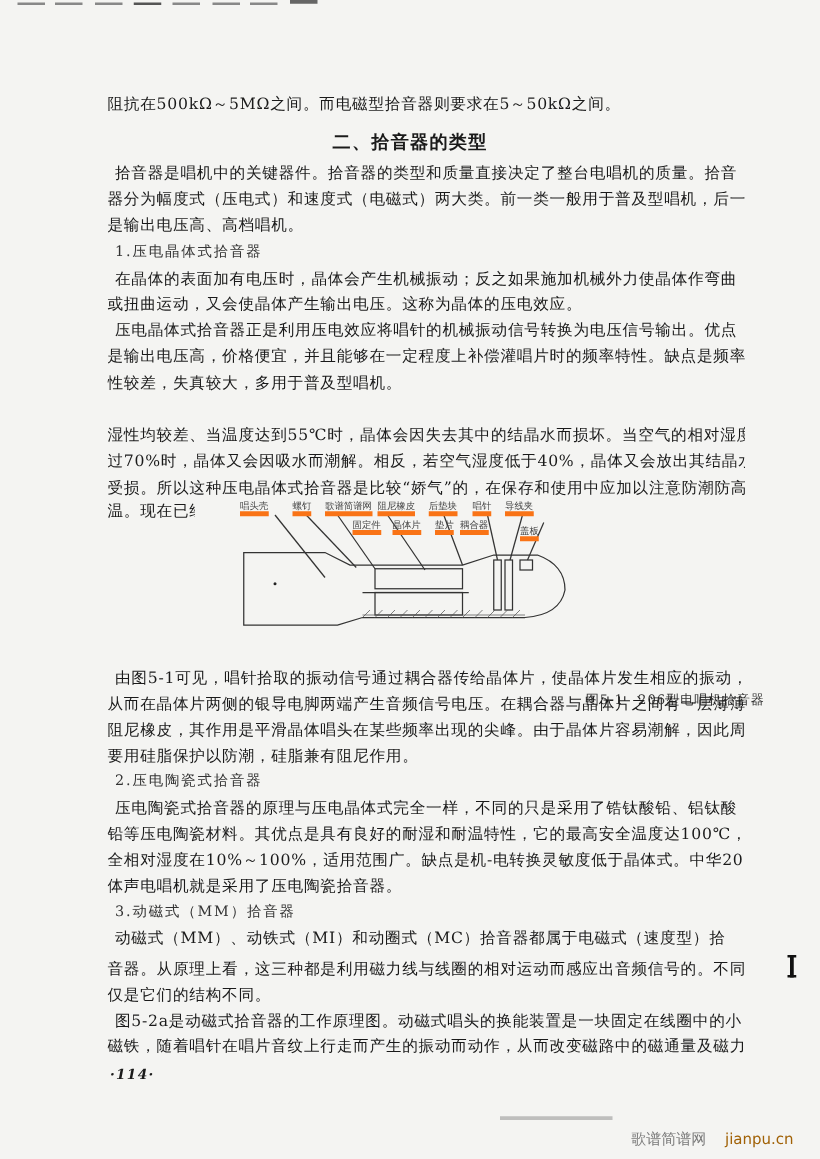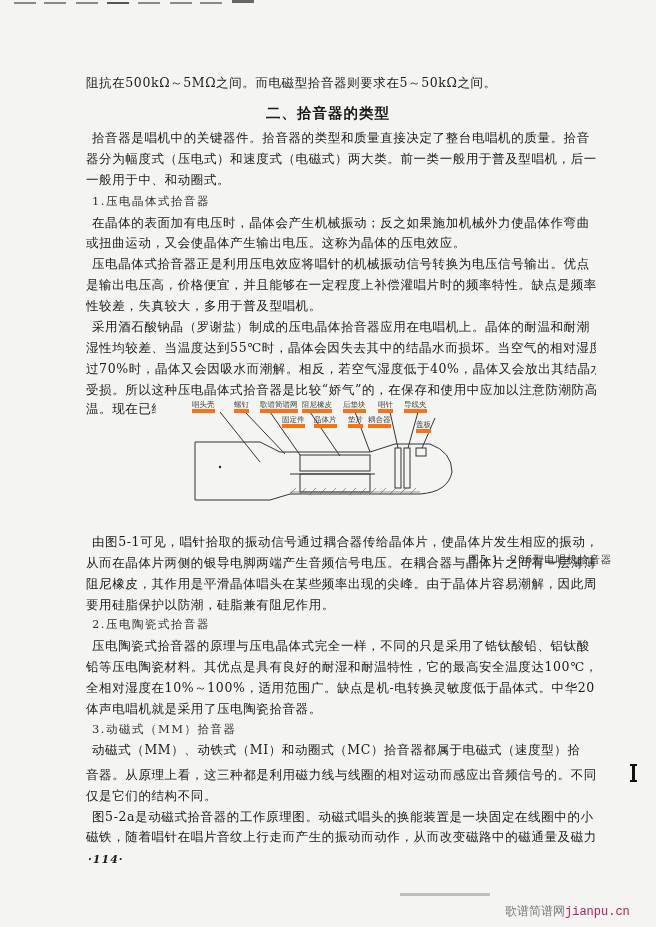--- a/index.html
+++ b/index.html
@@ -36,21 +36,21 @@
     border-bottom:4px solid #f97316; line-height:9px;
   }
   .pagenum { position:absolute; left:88px; top:829px; font-size:11px; font-style:italic; font-weight:bold; letter-spacing:1px; }
   .mark { position:absolute; left:632px; top:764px; width:3px; height:18px; background:#111; }
   .mark:before, .mark:after { content:""; position:absolute; left:-2px; width:7px; height:2px; background:#111; }
   .mark:before { top:0; } .mark:after { bottom:0; }
   .watermark {
     position:absolute; left:505px; top:903px; font-size:12px; color:#7a7a7a;
     font-family:"DejaVu Sans","Liberation Sans",sans-serif;
   }
-  .watermark .wm-url { color:#be185d; margin-left:0;font-family:Liberation Mono, monospace; }
+  .watermark .wm-url { color:#a16207; margin-left:15px; }
   .redacted-bar { position:absolute; left:400px; top:893px; width:90px; height:3px; background:#999; opacity:0.6; }
 </style>
 </head>
 <body>
 
 <div class="page">
 
   <div class="topbars">
     <span style="left:4px"></span>
       <span style="left:34px"></span>
@@ -61,29 +61,28 @@
     <span style="left:190px"></span>
       <span style="left:222px;background:#666;height:3px;top:0"></span>
   </div>
 
   <div class="line cont" style="top:74px">阻抗在500kΩ～5MΩ之间。而电磁型拾音器则要求在5～50kΩ之间。</div>
 
   <div class="heading" style="top:104px">二、拾音器的类型</div>
 
   <div class="line indent" style="top:129px">拾音器是唱机中的关键器件。拾音器的类型和质量直接决定了整台电唱机的质量。拾音</div>
   <div class="line cont" style="top:150px">器分为幅度式（压电式）和速度式（电磁式）两大类。前一类一般用于普及型唱机，后一类</div>
-  <div class="line cont" style="top:171px">一般用于中、和动圈式。</div>
+  <div class="line cont" style="top:171px">是输出电压高、高档唱机。</div>
 
   <div class="line indent subhead" style="top:193px">1.压电晶体式拾音器</div>
   <div class="line cont" style="top:234px">或扭曲运动，又会使晶体产生输出电压。这称为晶体的压电效应。</div>
   <div class="line indent" style="top:214px">在晶体的表面加有电压时，晶体会产生机械振动；反之如果施加机械外力使晶体作弯曲</div>
   <div class="line indent" style="top:255px">压电晶体式拾音器正是利用压电效应将唱针的机械振动信号转换为电压信号输出。优点</div>
   <div class="line cont" style="top:276px">是输出电压高，价格便宜，并且能够在一定程度上补偿灌唱片时的频率特性。缺点是频率特</div>
   <div class="line cont" style="top:297px">性较差，失真较大，多用于普及型唱机。</div>
-  <div class="line indent" style="top:318px">采用酒石酸钠晶（罗谢盐）制成的压电晶体拾音器应用在电唱机上。晶体的耐温和耐潮</div>
   <div class="line cont" style="top:339px">湿性均较差、当温度达到55℃时，晶体会因失去其中的结晶水而损坏。当空气的相对湿度超</div>
   <div class="line cont" style="top:360px">过70%时，晶体又会因吸水而潮解。相反，若空气湿度低于40%，晶体又会放出其结晶水而</div>
   <div class="line cont" style="top:381px">受损。所以这种压电晶体式拾音器是比较“娇气”的，在保存和使用中应加以注意防潮防高</div>
   <div class="line cont" style="top:400px;width:70px">温。现在已经淘汰。</div>
 
   <div class="figure">
     <svg width="270" height="118" viewBox="0 0 270 118">
       <g fill="none" stroke="#333" stroke-width="1">
         <path d="M5 50 L70 50 L90 60 L180 60 L205 52 L240 52 Q262 60 262 80 Q258 100 230 102 L100 102 L80 108 L5 108 Z"></path>
         <rect x="110" y="63" width="70" height="16"></rect>

